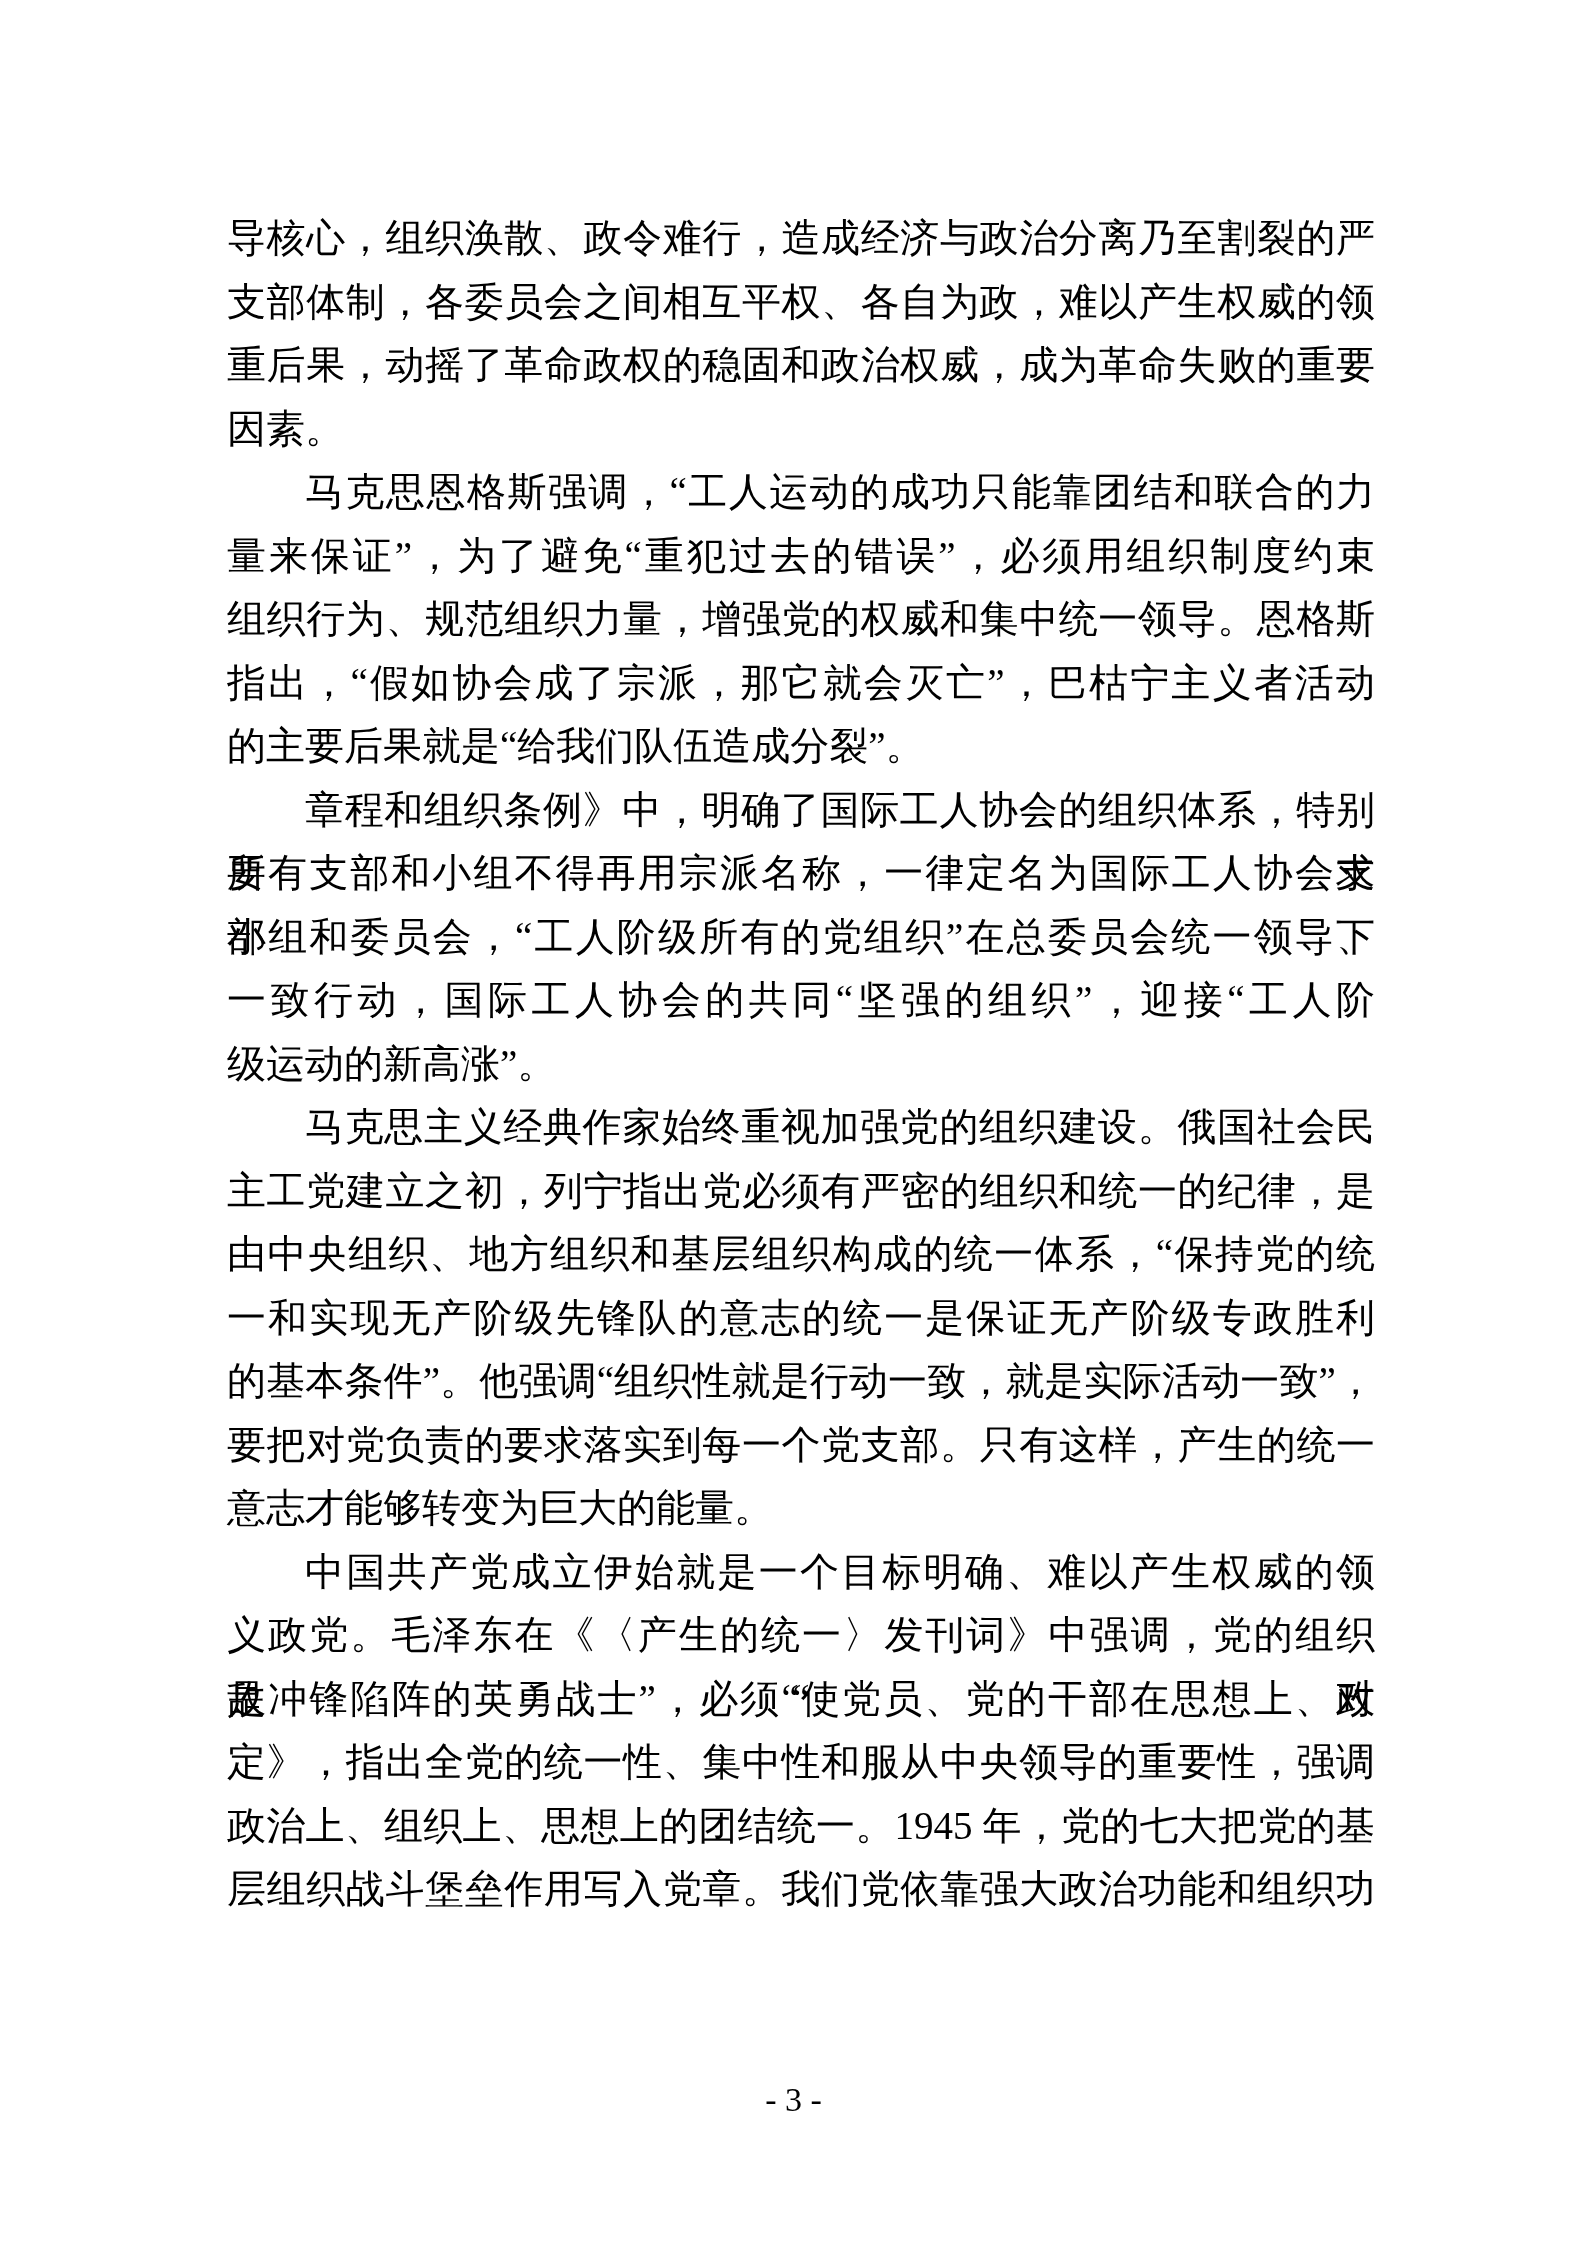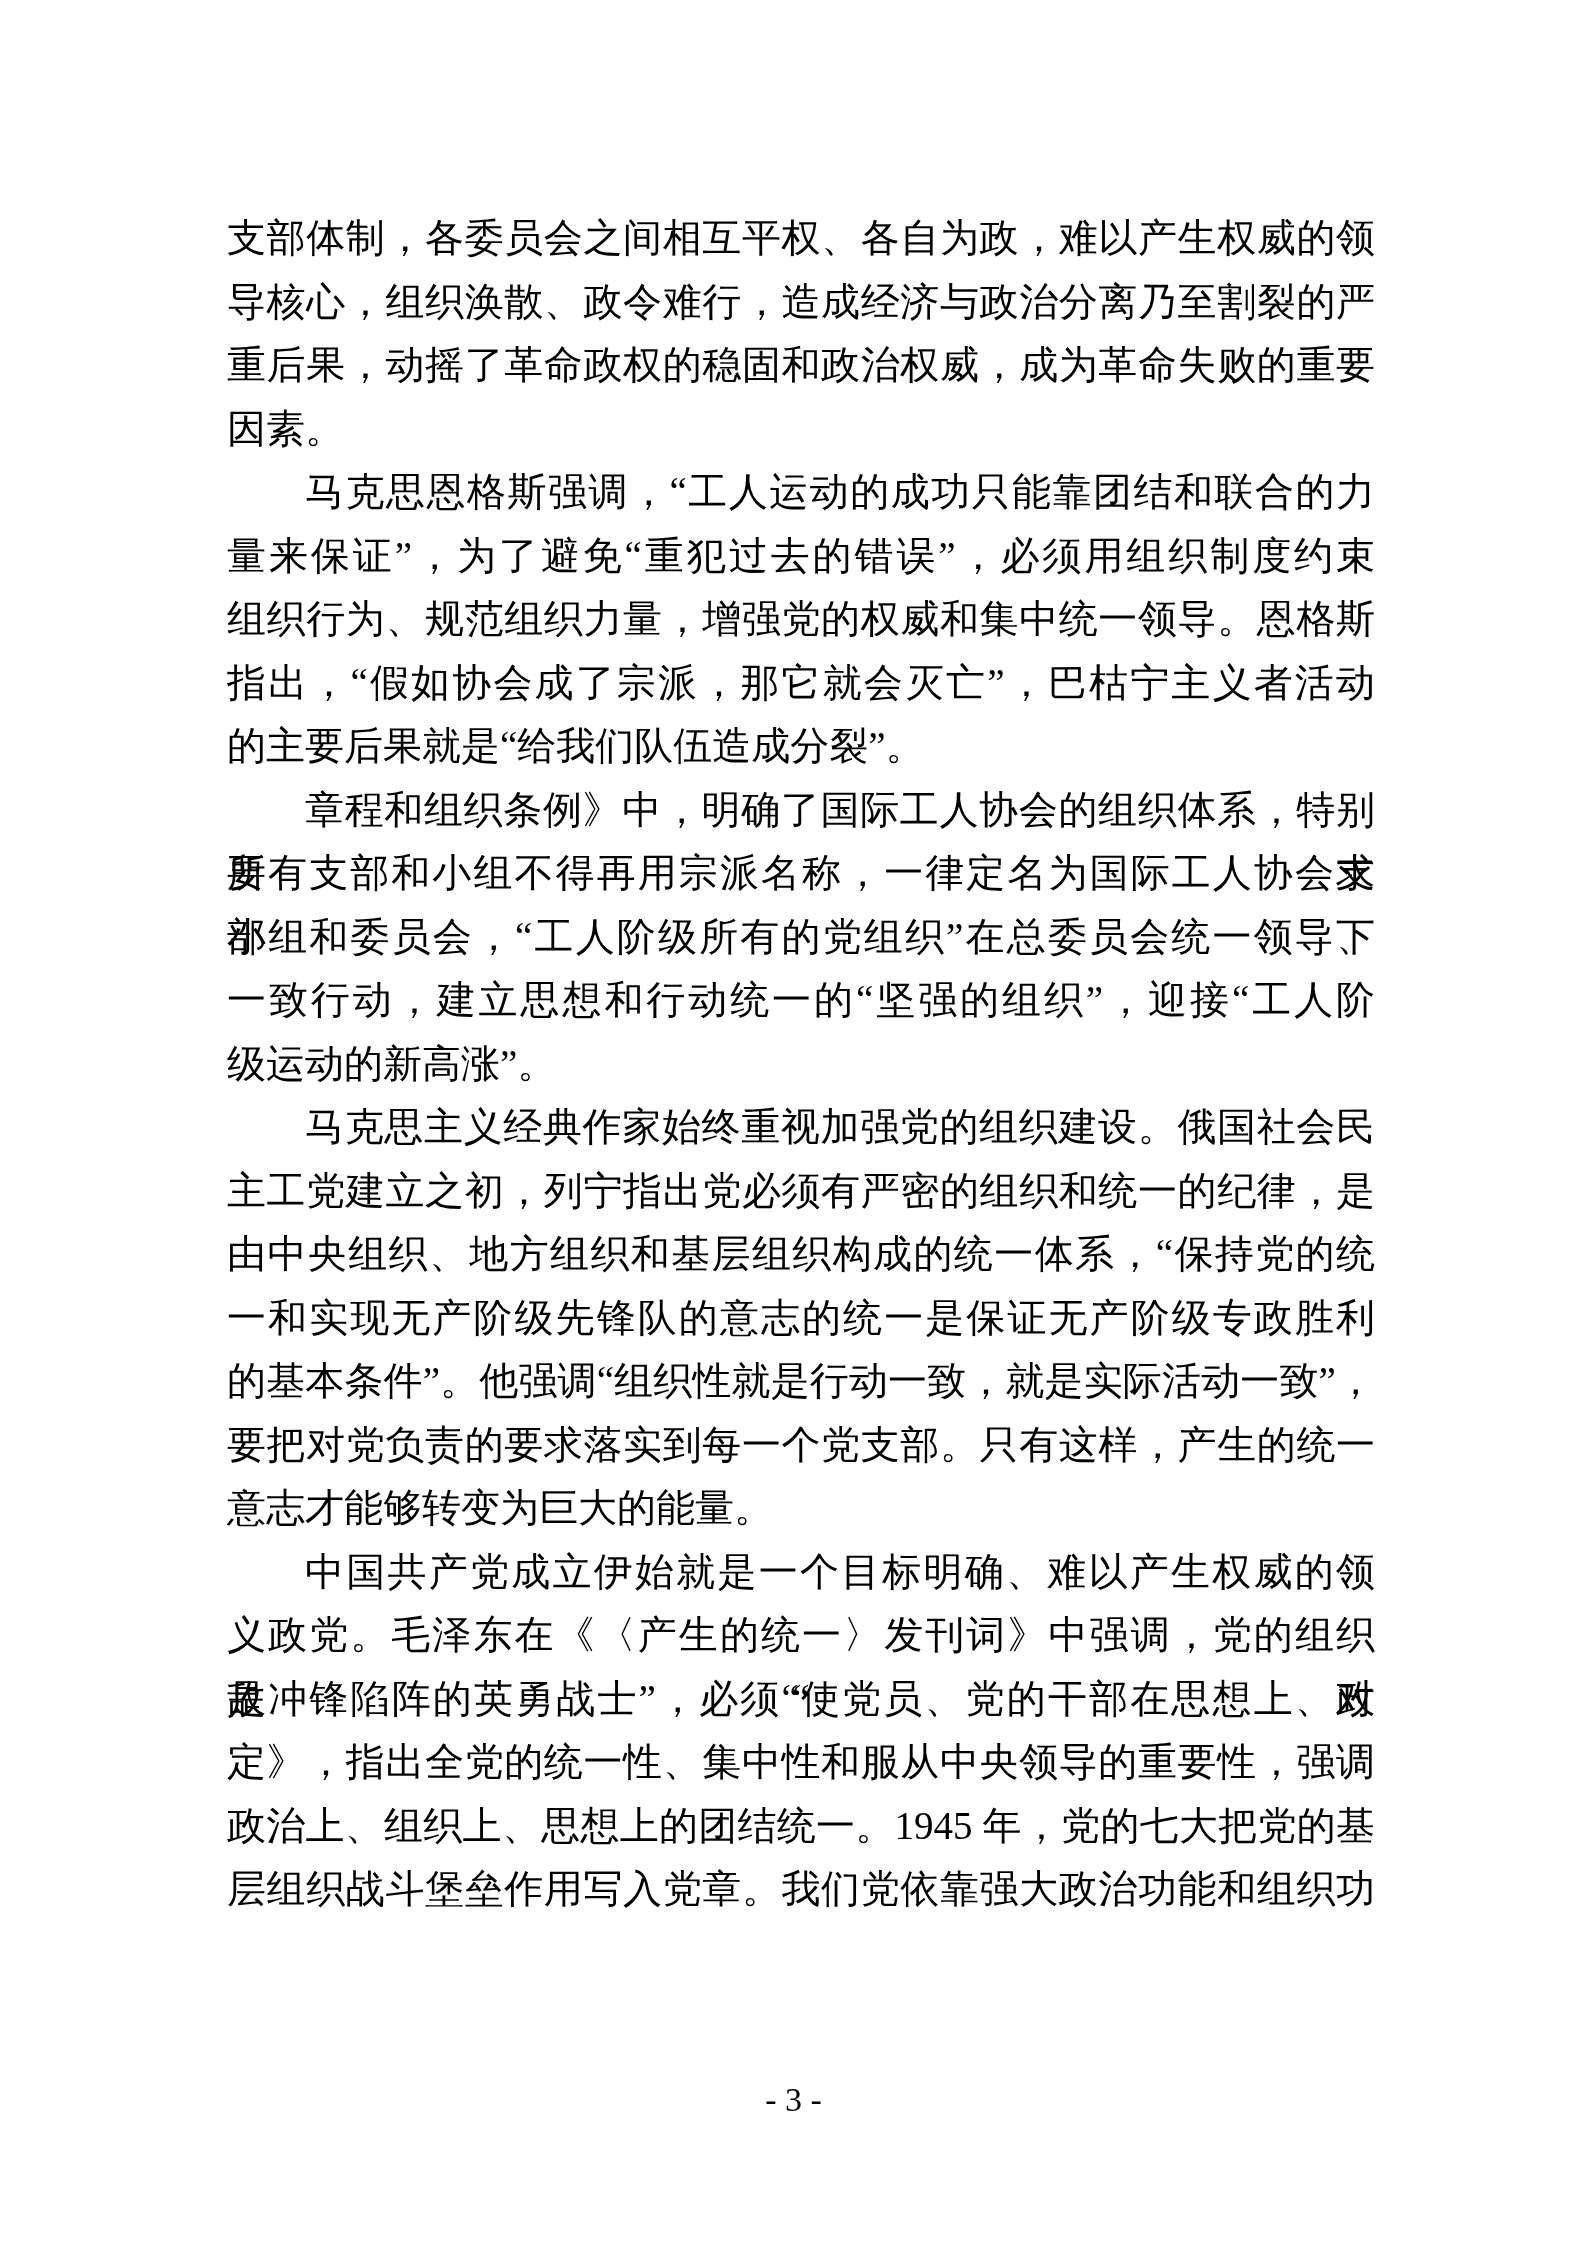--- a/index.html
+++ b/index.html
@@ -54,37 +54,37 @@
     font-size: 34px;
     line-height: 44px;
   }
 </style>
 </head>
 <body>
 
 <div class="page">
   <div class="content" id="content">
       <div class="para">
+        <div class="line">导核心，组织涣散、政令难行，造成经济与政治分离乃至割裂的严</div>
         <div class="line">支部体制，各委员会之间相互平权、各自为政，难以产生权威的领</div>
-        <div class="line">导核心，组织涣散、政令难行，造成经济与政治分离乃至割裂的严</div>
         <div class="line">重后果，动摇了革命政权的稳固和政治权威，成为革命失败的重要</div>
         <div class="line final">因素。</div>
       </div>
       <div class="para indent">
         <div class="line">马克思恩格斯强调，“工人运动的成功只能靠团结和联合的力</div>
         <div class="line">量来保证”，为了避免“重犯过去的错误”，必须用组织制度约束</div>
         <div class="line">组织行为、规范组织力量，增强党的权威和集中统一领导。恩格斯</div>
         <div class="line">指出，“假如协会成了宗派，那它就会灭亡”，巴枯宁主义者活动</div>
         <div class="line final">的主要后果就是“给我们队伍造成分裂”。</div>
       </div>
       <div class="para indent">
         <div class="line">章程和组织条例》中，明确了国际工人协会的组织体系，特别要求</div>
         <div class="line">所有支部和小组不得再用宗派名称，一律定名为国际工人协会支部、</div>
         <div class="line">小组和委员会，“工人阶级所有的党组织”在总委员会统一领导下</div>
-        <div class="line">一致行动，建立思想和行动统一的“坚强的组织”，迎接“工人阶</div>
+        <div class="line">一致行动，国际工人协会的共同“坚强的组织”，迎接“工人阶</div>
         <div class="line final">级运动的新高涨”。</div>
       </div>
       <div class="para indent">
         <div class="line">马克思主义经典作家始终重视加强党的组织建设。俄国社会民</div>
         <div class="line">主工党建立之初，列宁指出党必须有严密的组织和统一的纪律，是</div>
         <div class="line">由中央组织、地方组织和基层组织构成的统一体系，“保持党的统</div>
         <div class="line">一和实现无产阶级先锋队的意志的统一是保证无产阶级专政胜利</div>
         <div class="line">的基本条件”。他强调“组织性就是行动一致，就是实际活动一致”，</div>
         <div class="line">要把对党负责的要求落实到每一个党支部。只有这样，产生的统一</div>
         <div class="line final">意志才能够转变为巨大的能量。</div>

